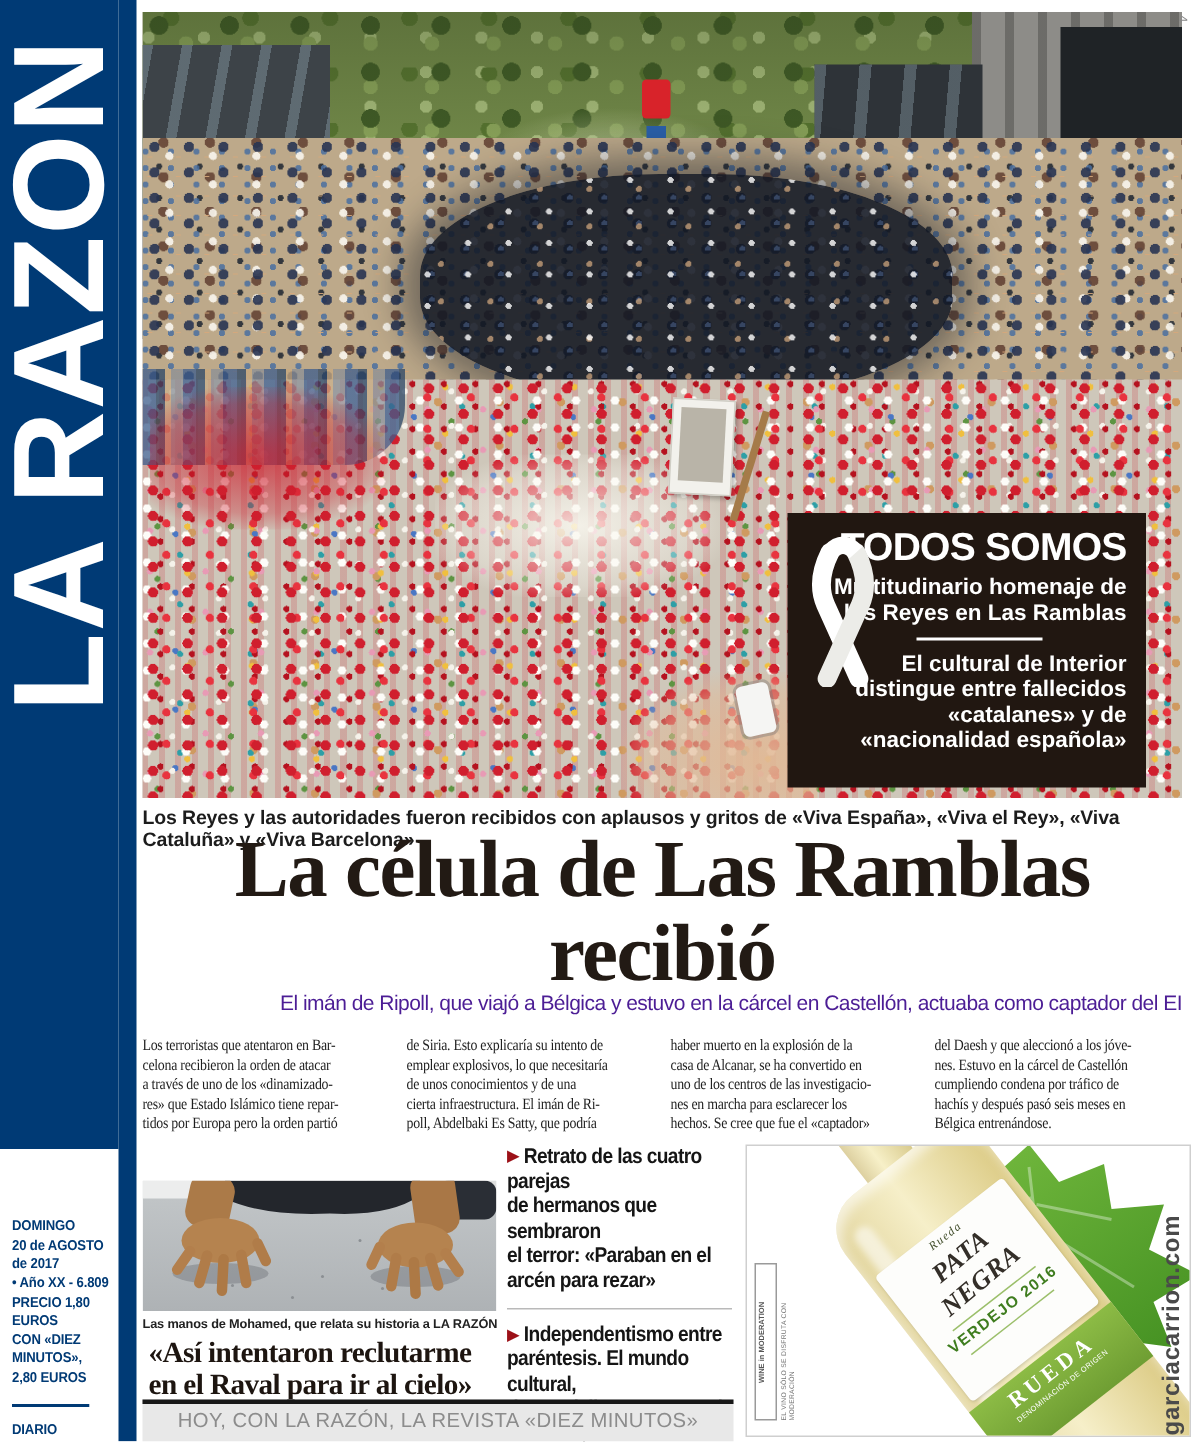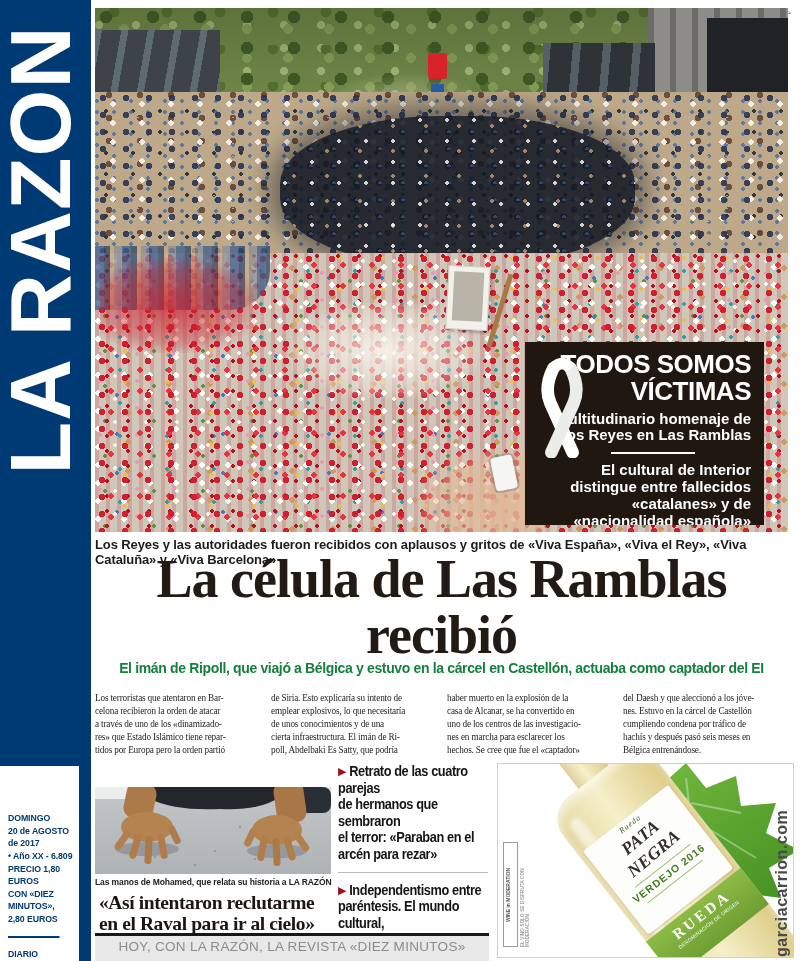--- a/index.html
+++ b/index.html
@@ -103,22 +103,22 @@
   .vb-div{width:84px;height:2px;background:#fff;margin:8px 56px 8px auto;}
   .vb-note{font-weight:700;font-size:15px;line-height:1.12;white-space:pre-line;}
 
   
   .photo-caption{position:absolute;left:95px;top:537px;width:693px;font-weight:700;font-size:13px;
     color:#1c1c1c;letter-spacing:-0.1px;}
   .headline{position:absolute;left:95px;top:551px;width:693px;text-align:center;
     font-family:"Liberation Serif",serif;font-weight:700;font-size:54px;line-height:1.04;
     color:#221a14;letter-spacing:-1px;}
   .headline span{display:block;}
-  .subheadline{position:absolute;left:95px;top:660px;width:693px;text-align:center;
-    font-weight:700;font-size:14px;color:#15803d;letter-spacing:-0.35px;}
+  .subheadline{position:absolute;left:95px;top:660px;width:693px;text-align:right;
+    font-weight:400;font-size:14px;color:#4c1d95;letter-spacing:-0.35px;}
 
   
   .body-cols{position:absolute;left:95px;top:691px;width:693px;height:68px;}
   .col{position:absolute;top:0;width:195px;font-family:"Liberation Serif",serif;font-size:10.5px;
     line-height:13px;color:#1e1e1e;letter-spacing:-0.2px;white-space:pre;
     transform:scaleX(.88);transform-origin:left top;}
   .col1{left:0;} .col2{left:176px;} .col3{left:352px;} .col4{left:528px;}
 
   
   .hands-photo{position:absolute;left:95px;top:787px;width:236px;height:87px;overflow:hidden;}
@@ -218,21 +218,20 @@
   </div>
 
   <div class="victims-box">
     <svg class="vb-ribbon" width="58" height="102" viewBox="0 0 60 104">
       <path d="M21 12 Q11 32 18 48 L41 99" stroke="#ffffff" stroke-width="13" fill="none" stroke-linecap="round"></path>
       <path d="M39 12 Q49 32 42 48 L19 99" stroke="#ecece8" stroke-width="13" fill="none" stroke-linecap="round"></path>
       <path d="M21 12 Q30 2 39 12" stroke="#ffffff" stroke-width="12" fill="none"></path>
     </svg>
     <div class="vb-title">
       <span>TODOS SOMOS</span>
-      <span>VÍCTIMAS</span>
     </div>
     <div class="vb-sub">Multitudinario homenaje de
 los Reyes en Las Ramblas</div>
     <div class="vb-div"></div>
     <div class="vb-note">El cultural de Interior
 distingue entre fallecidos
 «catalanes» y de
 «nacionalidad española»</div>
   </div>
 

